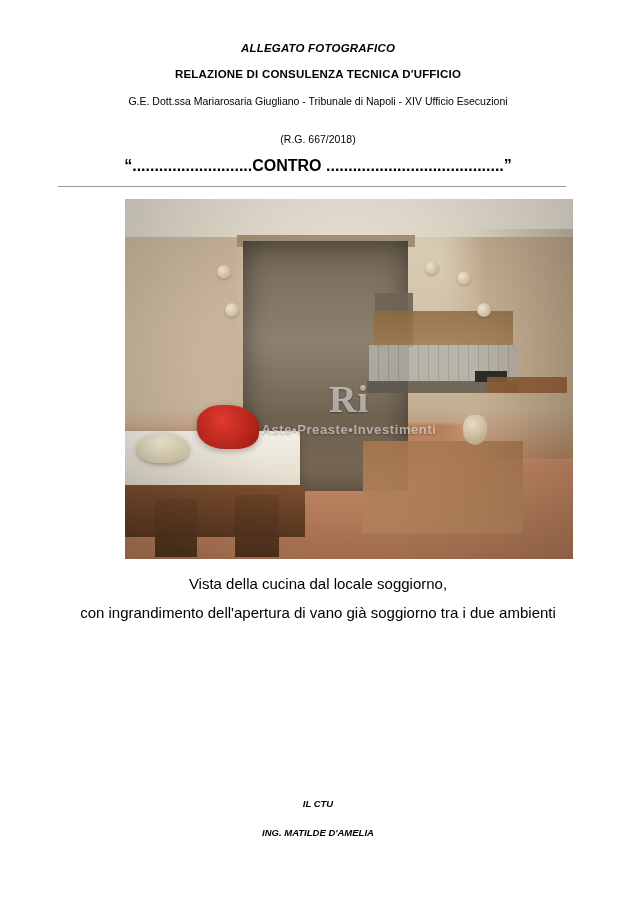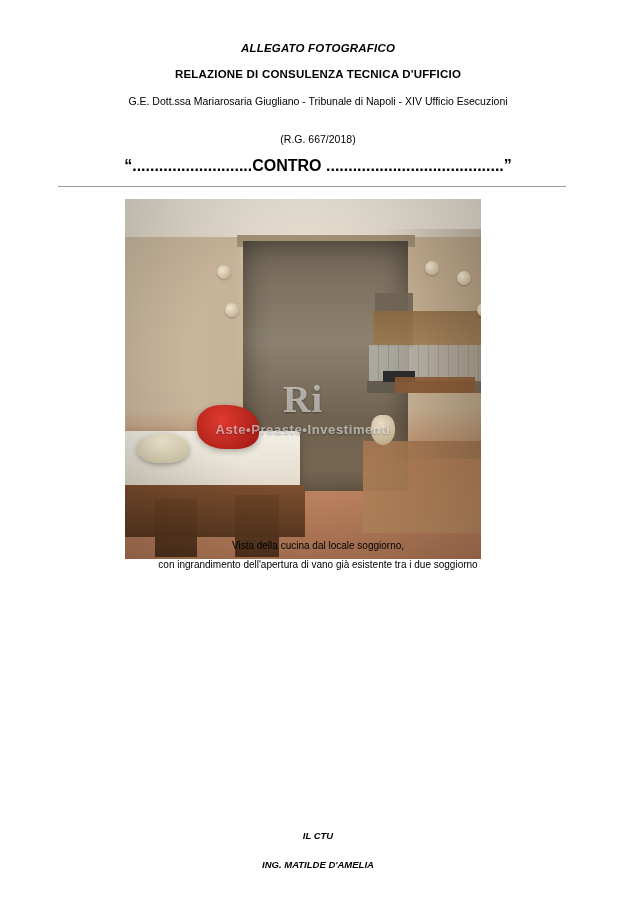--- a/index.html
+++ b/index.html
@@ -62,21 +62,21 @@
     width: 508px;
     height: 1px;
     background: #9a9a9a;
   }
 
   
   .photo-frame {
     position: absolute;
     top: 199px;
     left: 125px;
-    width: 356px;
+    width: 448px;
     height: 360px;
     overflow: hidden;
     background: #a21caf;
   }
   .photo {
     position: absolute;
     inset: 0;
     background:
       
       linear-gradient(to bottom, rgba(232,226,213,1) 0px, rgba(226,218,203,1) 38px, rgba(0,0,0,0) 38px),
@@ -279,36 +279,35 @@
   .watermark .mark-text {
     font-size: 13px;
     font-weight: bold;
     letter-spacing: 0.6px;
     margin-top: 4px;
   }
 
   
   .caption {
     position: absolute;
-    top: 536px;
+    top: 570px;
     left: 60px;
     width: 516px;
     text-align: center;
-    font-size: 10px;
+    font-size: 15px;
     line-height: 1.9;
   }
 
   
   .signature {
     position: absolute;
     top: 798px;
     left: 60px;
     width: 516px;
     text-align: center;
-    margin-top: 32px;
   }
   .sig-role {
     font-size: 9.5px;
     font-weight: bold;
     font-style: italic;
     margin-bottom: 18px;
   }
   .sig-name {
     font-size: 9.5px;
     font-weight: bold;
@@ -379,21 +378,21 @@
 
       <div class="watermark">
         <div class="mark">Ri</div>
         <div class="mark-text">Aste•Preaste•Investimenti</div>
       </div>
     </div>
   </div>
 
   <div class="caption">
     <div>Vista della cucina dal locale soggiorno,</div>
-    <div>con ingrandimento dell'apertura di vano già esistente tra i due soggiorno</div>
+    <div>con ingrandimento dell'apertura di vano già soggiorno tra i due ambienti</div>
   </div>
 
   <div class="signature">
     <div class="sig-role">IL CTU</div>
     <div class="sig-name">ING. MATILDE D'AMELIA</div>
   </div>
 
   <div class="vsign-wrap">
     
   </div>

